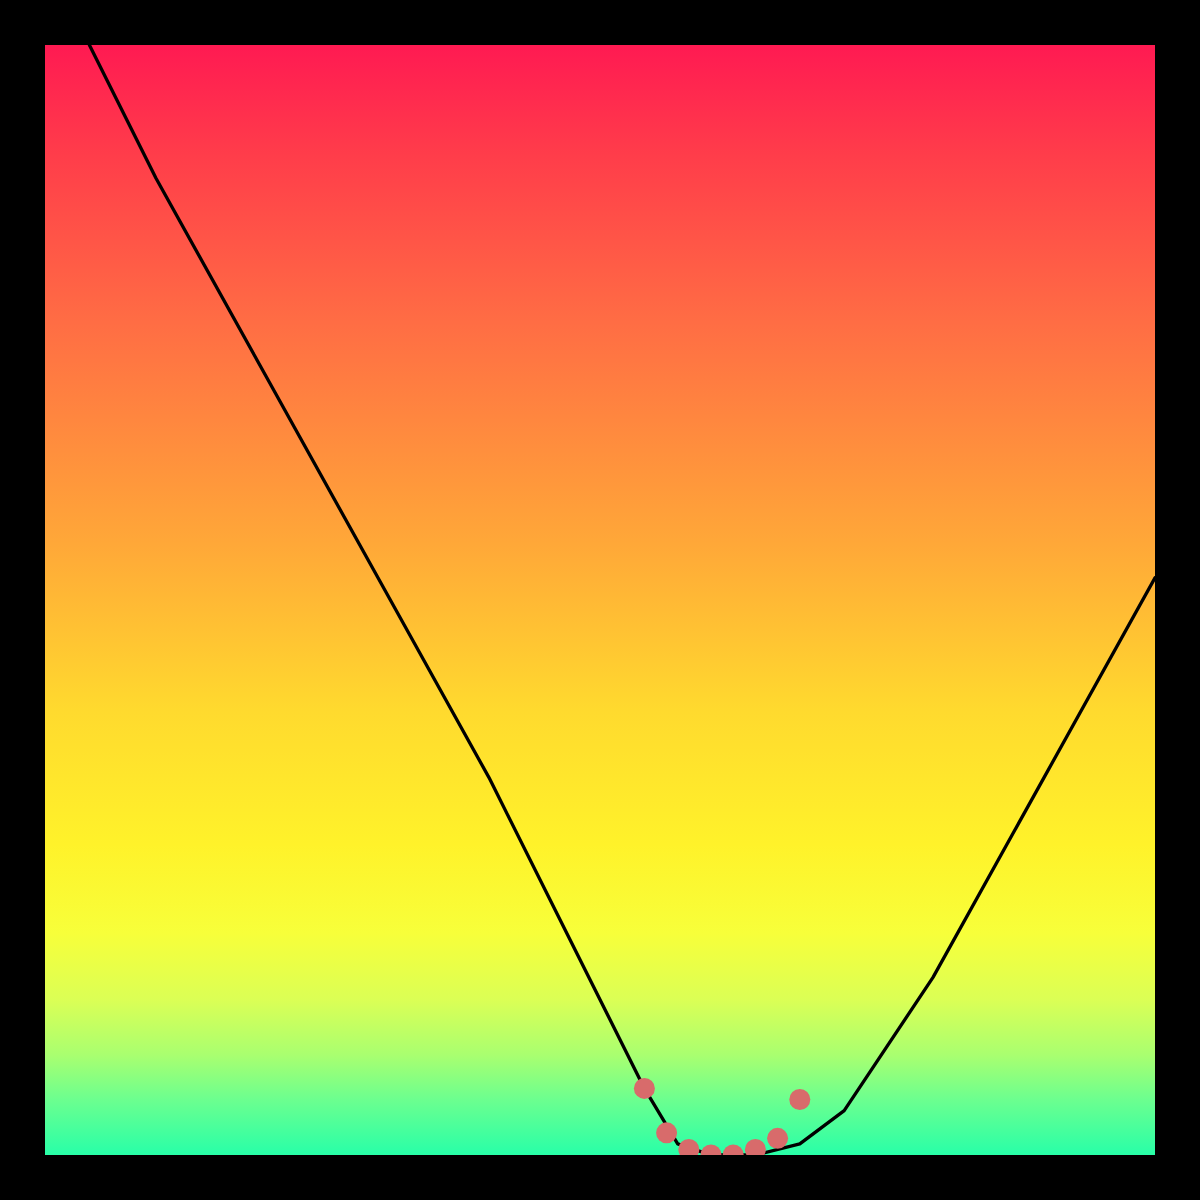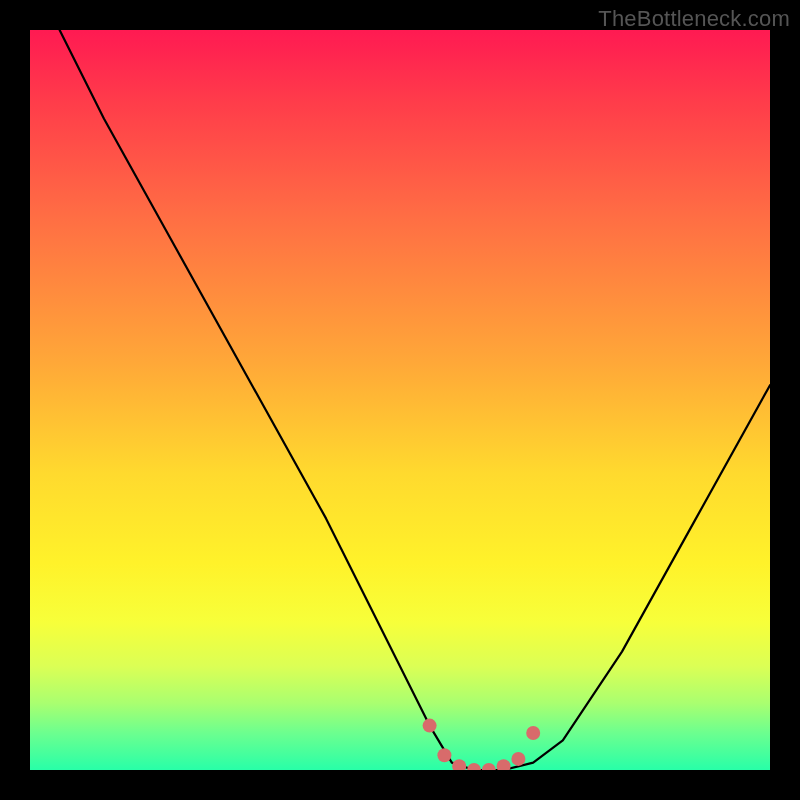--- a/index.html
+++ b/index.html
@@ -53,21 +53,20 @@
   }
   svg.curve {
     position: absolute;
     inset: 0;
   }
 </style>
 </head>
 <body>
 
 <div class="frame">
-  <div class="watermark">TheBottleneck.com</div>
 
   <div class="plot">
     <div class="gradient"></div>
     <svg class="curve" viewBox="0 0 740 740" preserveAspectRatio="none">
       <path d="M29.6 0.0 L74.0 88.8 L148.0 222.0 L222.0 355.2 L296.0 488.4 L355.2 606.8 L399.6 695.6 L421.8 732.6 L444.0 740.0 L473.6 740.0 L503.2 732.6 L532.8 710.4 L592.0 621.6 L666.0 488.4 L740.0 355.2" fill="none" stroke="#000000" stroke-width="2.2" stroke-linejoin="round" stroke-linecap="round"></path>
       <g>
           <circle cx="399.6" cy="695.6" r="7" fill="#d86b6b"></circle>
           <circle cx="414.4" cy="725.2" r="7" fill="#d86b6b"></circle>
           <circle cx="429.2" cy="736.3" r="7" fill="#d86b6b"></circle>
           <circle cx="444.0" cy="740.0" r="7" fill="#d86b6b"></circle>

